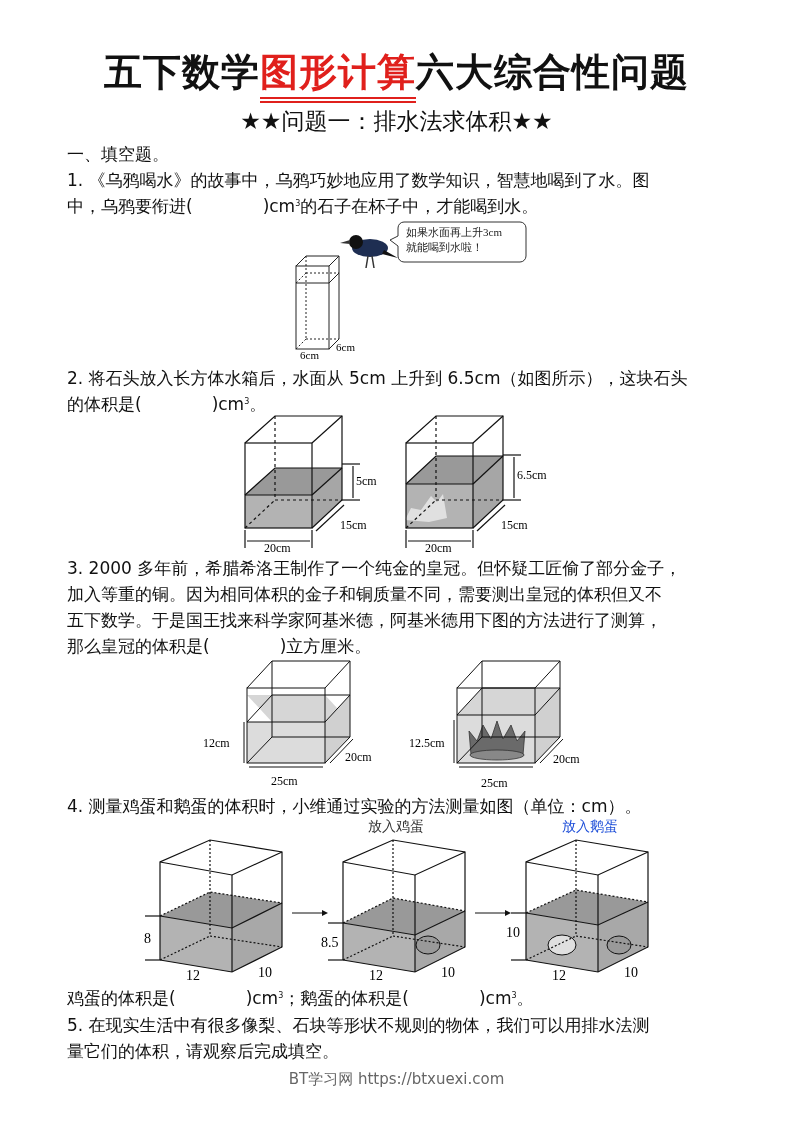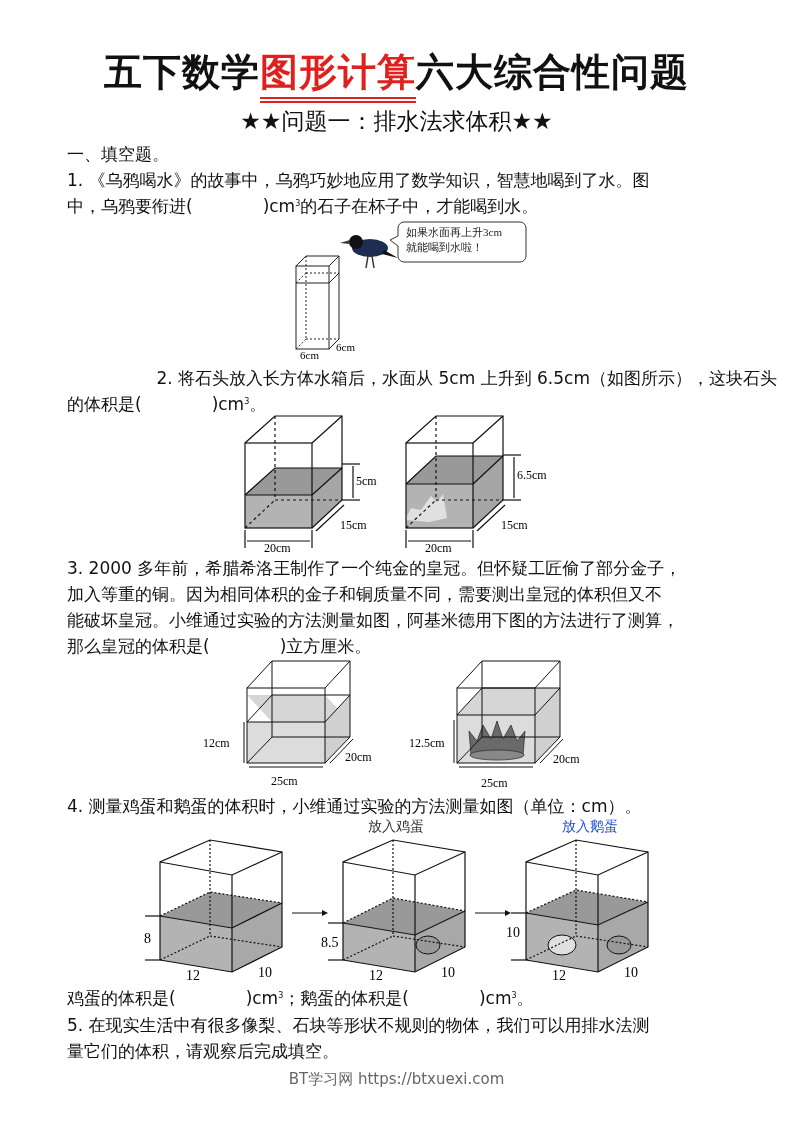--- a/index.html
+++ b/index.html
@@ -56,21 +56,21 @@
     <line x1="88" y1="36" x2="86" y2="48" stroke="#333" stroke-width="1.5"></line>
     <line x1="92" y1="36" x2="94" y2="48" stroke="#333" stroke-width="1.5"></line>
   </g>
   <g>
     <path d="M124,2 h116 a6,6 0 0 1 6,6 v28 a6,6 0 0 1 -6,6 h-116 a6,6 0 0 1 -6,-6 v-10 l-8,-6 l8,-4 v-8 a6,6 0 0 1 6,-6 z" fill="#fff" stroke="#333" stroke-width="1"></path>
     <text x="126" y="16" font-size="11" fill="#222">如果水面再上升3cm</text>
     <text x="126" y="31" font-size="11" fill="#222">就能喝到水啦！</text>
   </g>
 </svg>
 
-<div class="abs line" style="top:365px;text-align:right;">2. 将石头放入长方体水箱后，水面从 5cm 上升到 6.5cm（如图所示），这块石头</div>
+<div class="abs line" style="top:365px;">2. 将石头放入长方体水箱后，水面从 5cm 上升到 6.5cm（如图所示），这块石头</div>
 <div class="abs line" style="top:391px;">
   <span>的体积是(</span><span class="blank"></span><span>)cm</span><sup>3</sup><span>。</span>
 </div>
 
 <svg class="abs" style="left:230px; top:410px;" width="340" height="145">
   <g>
     <polygon points="15,85 82,85 112,58 45,58" fill="#999"></polygon>
     <rect x="15" y="85" width="67" height="33" fill="#b3b3b3"></rect>
     <polygon points="82,85 112,58 112,90 82,118" fill="#a6a6a6"></polygon>
     <g stroke="#111" fill="none" stroke-width="1.2">
@@ -119,21 +119,21 @@
       <line x1="86" y1="121" x2="114" y2="95"></line>
     </g>
     <text x="126" y="69" font-size="12">6.5cm</text>
     <text x="110" y="119" font-size="12">15cm</text>
     <text x="34" y="142" font-size="12">20cm</text>
   </g>
 </svg>
 
 <div class="abs line" style="top:555px;">3. 2000 多年前，希腊希洛王制作了一个纯金的皇冠。但怀疑工匠偷了部分金子，</div>
 <div class="abs line" style="top:581px;">加入等重的铜。因为相同体积的金子和铜质量不同，需要测出皇冠的体积但又不</div>
-<div class="abs line" style="top:607px;">能破坏皇冠。小维通过实验的方法测量如图，阿基米德用下图的方法进行了测算，</div>
+<div class="abs line" style="top:607px;">五下数学。于是国王找来科学家阿基米德，阿基米德用下图的方法进行了测算，</div>
 <div class="abs line" style="top:633px;">
   <span>那么皇冠的体积是(</span><span class="blank"></span><span>)立方厘米。</span>
 </div>
 
 <svg class="abs" style="left:195px; top:655px;" width="400" height="140">
   <g>
     <polygon points="52,40 130,40 155,67 77,67" fill="#d6d6d6"></polygon>
     <rect x="52" y="67" width="78" height="41" fill="#dcdcdc"></rect>
     <polygon points="130,67 155,40 155,82 130,108" fill="#d0d0d0"></polygon>
     <g stroke="#111" fill="none" stroke-width="1">

